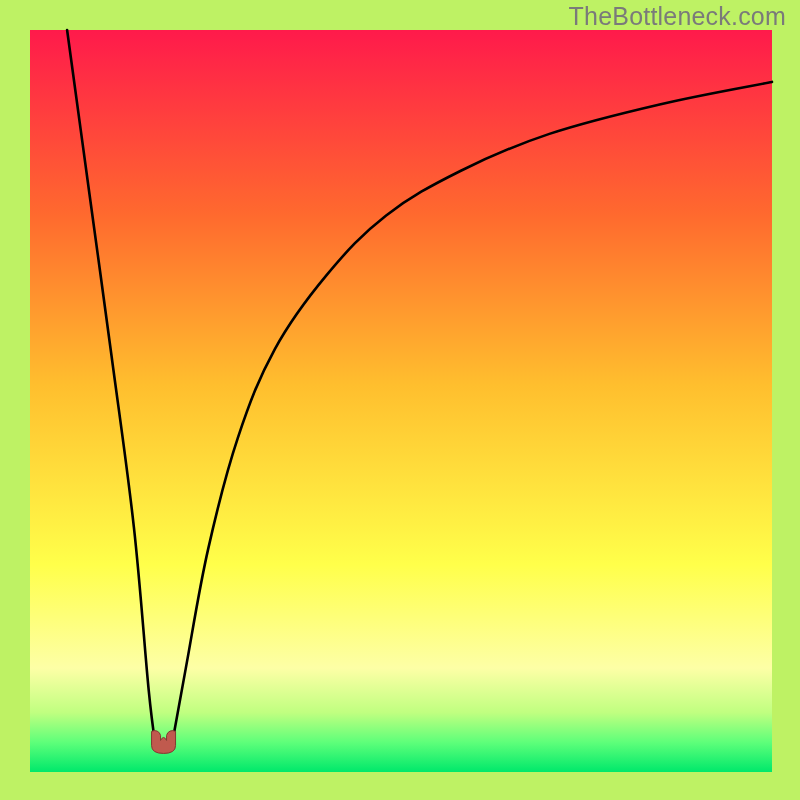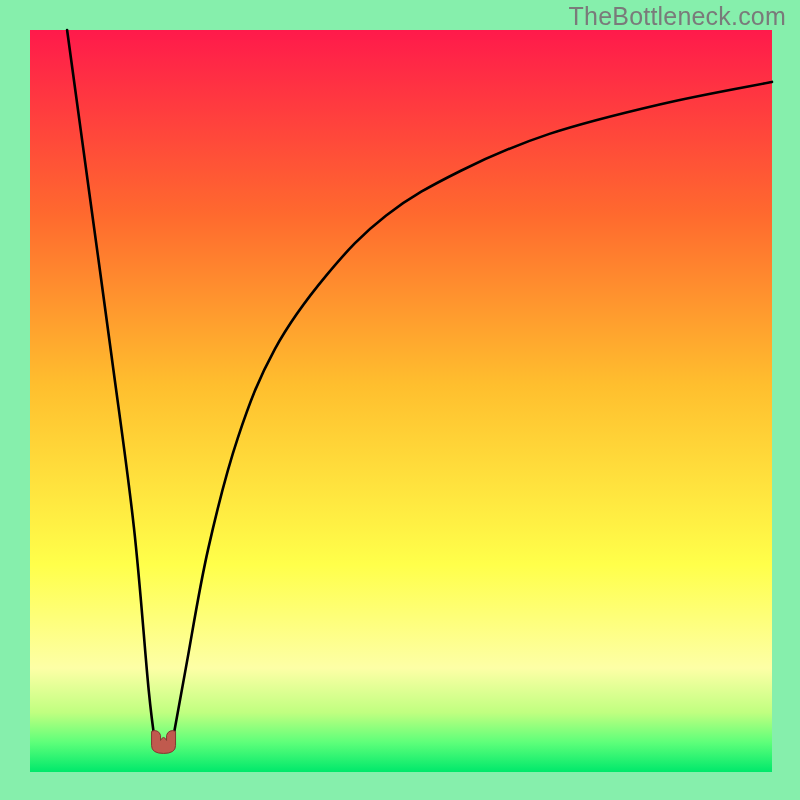--- a/index.html
+++ b/index.html
@@ -7,21 +7,21 @@
     padding: 0;
     width: 800px;
     height: 800px;
     background: #000;
     overflow: hidden;
   }
   .stage {
     position: relative;
     width: 800px;
     height: 800px;
-    background: #86efac;
+    background: #bef264;
   }
   svg {
     position: absolute;
     top: 0;
     left: 0;
   }
   .watermark {
     position: absolute;
     top: 2px;
     right: 14px;

